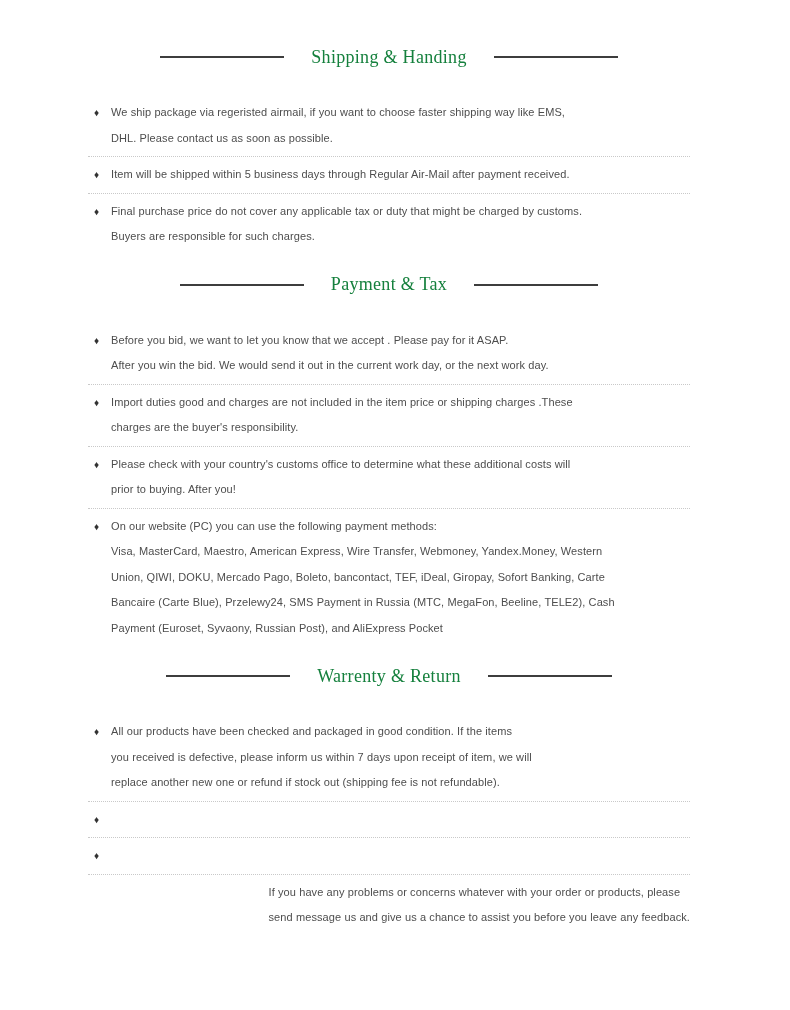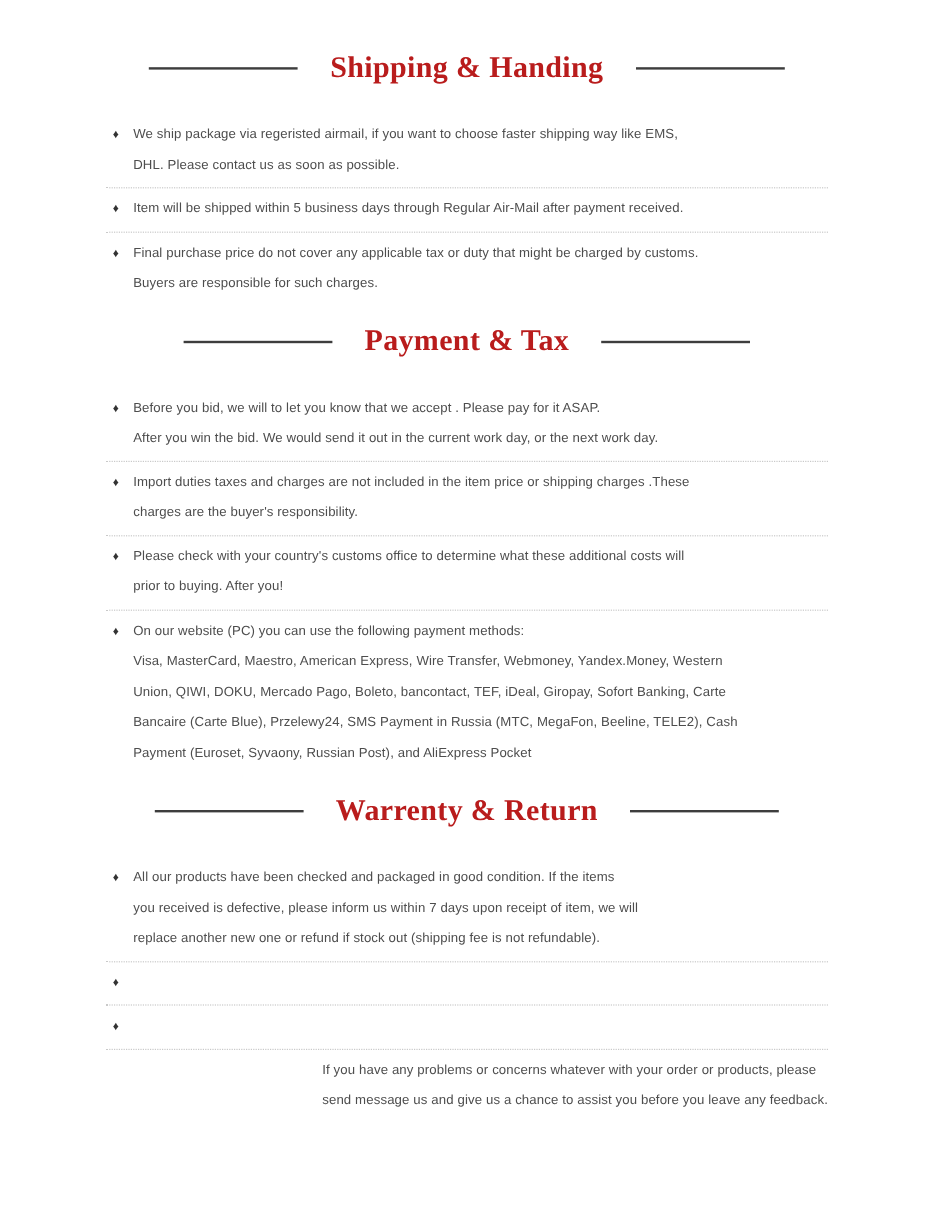--- a/index.html
+++ b/index.html
@@ -31,24 +31,24 @@
     height: 34px;
   }
   .heading-rule {
     width: 124px;
     height: 2px;
     background: #3d3d3d;
     flex: none;
   }
   .section-title {
     font-family: "Liberation Serif", "DejaVu Serif", serif;
-    font-weight: 700;
-    font-size: 25px;
+    font-weight: 400;
+    font-size: 18px;
     letter-spacing: 0.3px;
-    color: #b91c1c;
+    color: #15803d;
     white-space: nowrap;
   }
 
   .item {
     display: flex;
     margin-left: 6px;
     align-items: flex-start;
   }
   .bullet-cell {
     width: 17px;
@@ -103,27 +103,27 @@
     </div>
 
     <div class="section">
       <div class="heading-row">
         <span class="heading-rule"></span>
         <h2 class="section-title">Payment &amp; Tax</h2>
         <span class="heading-rule"></span>
       </div>
       <div class="item">
         <span class="bullet-cell">♦</span>
-        <p class="item-text">Before you bid, we will to let you know that we accept . Please pay for it ASAP.
+        <p class="item-text">Before you bid, we want to let you know that we accept . Please pay for it ASAP.
 After you win the bid. We would send it out in the current work day, or the next work day.</p>
       </div>
       <div class="dotted-divider"></div>
       <div class="item">
         <span class="bullet-cell">♦</span>
-        <p class="item-text">Import duties taxes and charges are not included in the item price or shipping charges .These
+        <p class="item-text">Import duties good and charges are not included in the item price or shipping charges .These
 charges are the buyer's responsibility.</p>
       </div>
       <div class="dotted-divider"></div>
       <div class="item">
         <span class="bullet-cell">♦</span>
         <p class="item-text">Please check with your country's customs office to determine what these additional costs will
 prior to buying. After you!</p>
       </div>
       <div class="dotted-divider"></div>
       <div class="item">

